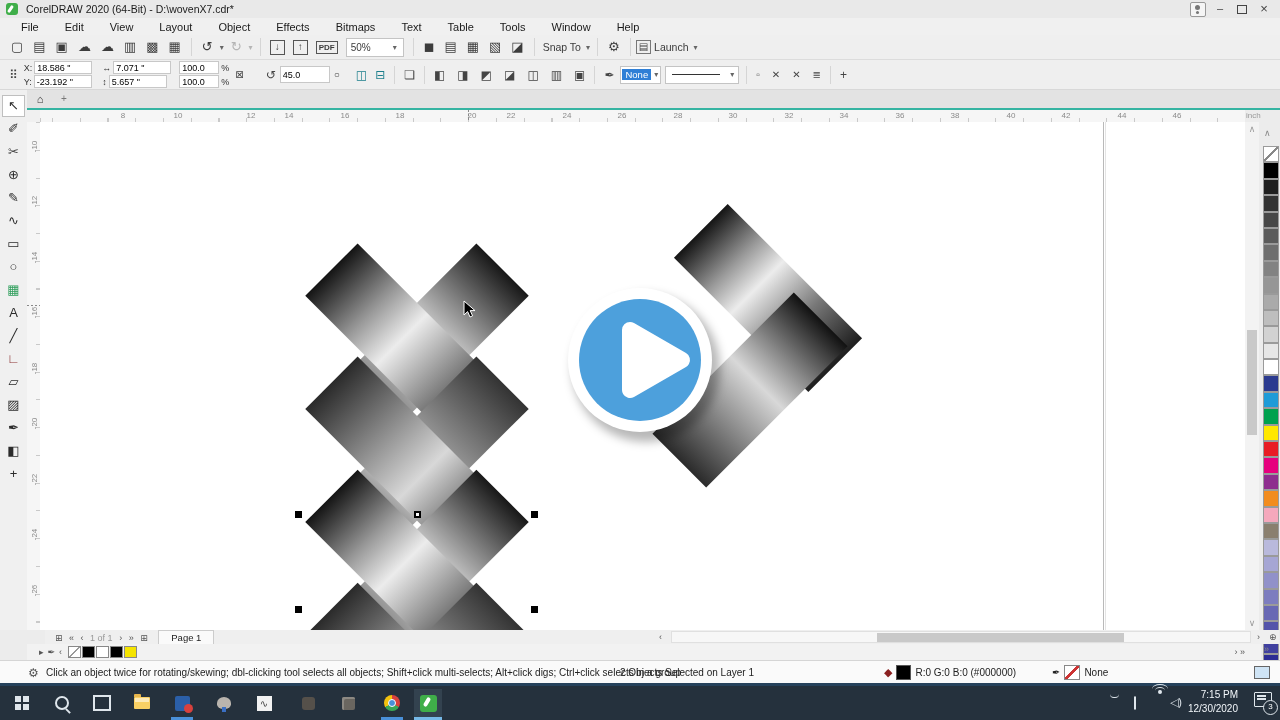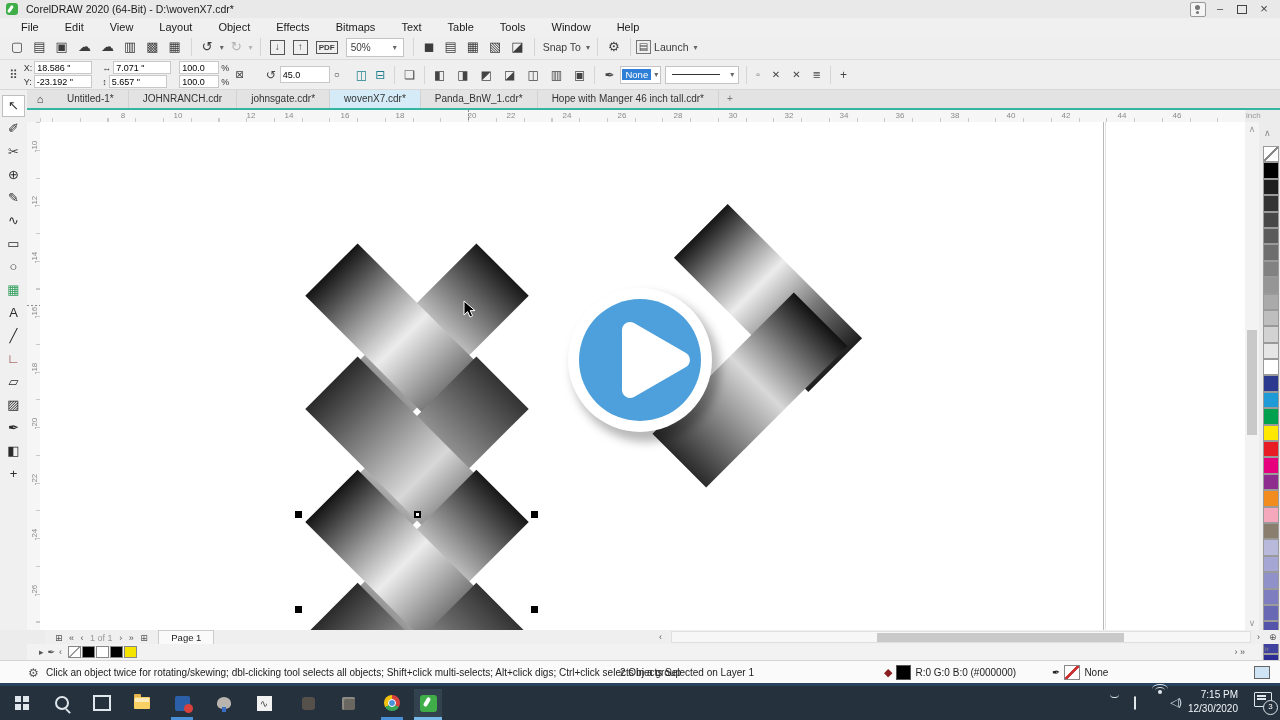--- a/index.html
+++ b/index.html
@@ -283,29 +283,20 @@
         <span class="pbi small grayed">✕</span>
         <span class="pbi small grayed">✕</span>
         <span class="pbi small grayed">≣</span>
       </span>
     <span class="sep"></span>
     <span class="pbi">+</span>
   </div>
 
   <div id="tabstrip" class="abs">
     <span id="home-tab">⌂</span>
-    <span style="display:flex;">
-
-    <span class="tab">Untitled-1*</span>
-        <span class="tab">JOHNRANCH.cdr</span>
-        <span class="tab">johnsgate.cdr*</span>
-        <span class="tab active">wovenX7.cdr*</span>
-        <span class="tab">Panda_BnW_1.cdr*</span>
-        <span class="tab">Hope with Manger 46 inch tall.cdr*</span>
-      </span>
     <span id="tab-plus">+</span>
   </div>
   <div id="tealline" class="abs"></div>
 
   <div id="corner" class="abs"></div>
   <div id="hruler" class="abs">
 
   <span class="rl" style="left: 83px;">8</span>
       <span class="rl" style="left: 138px;">10</span>
       <span class="rl" style="left: 211px;">12</span>

